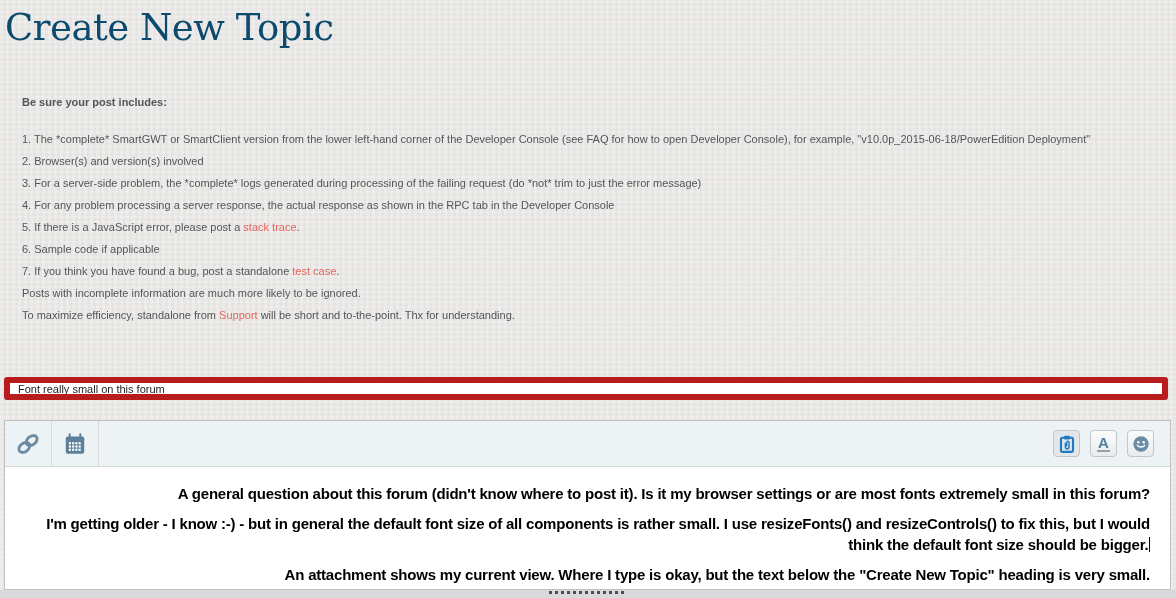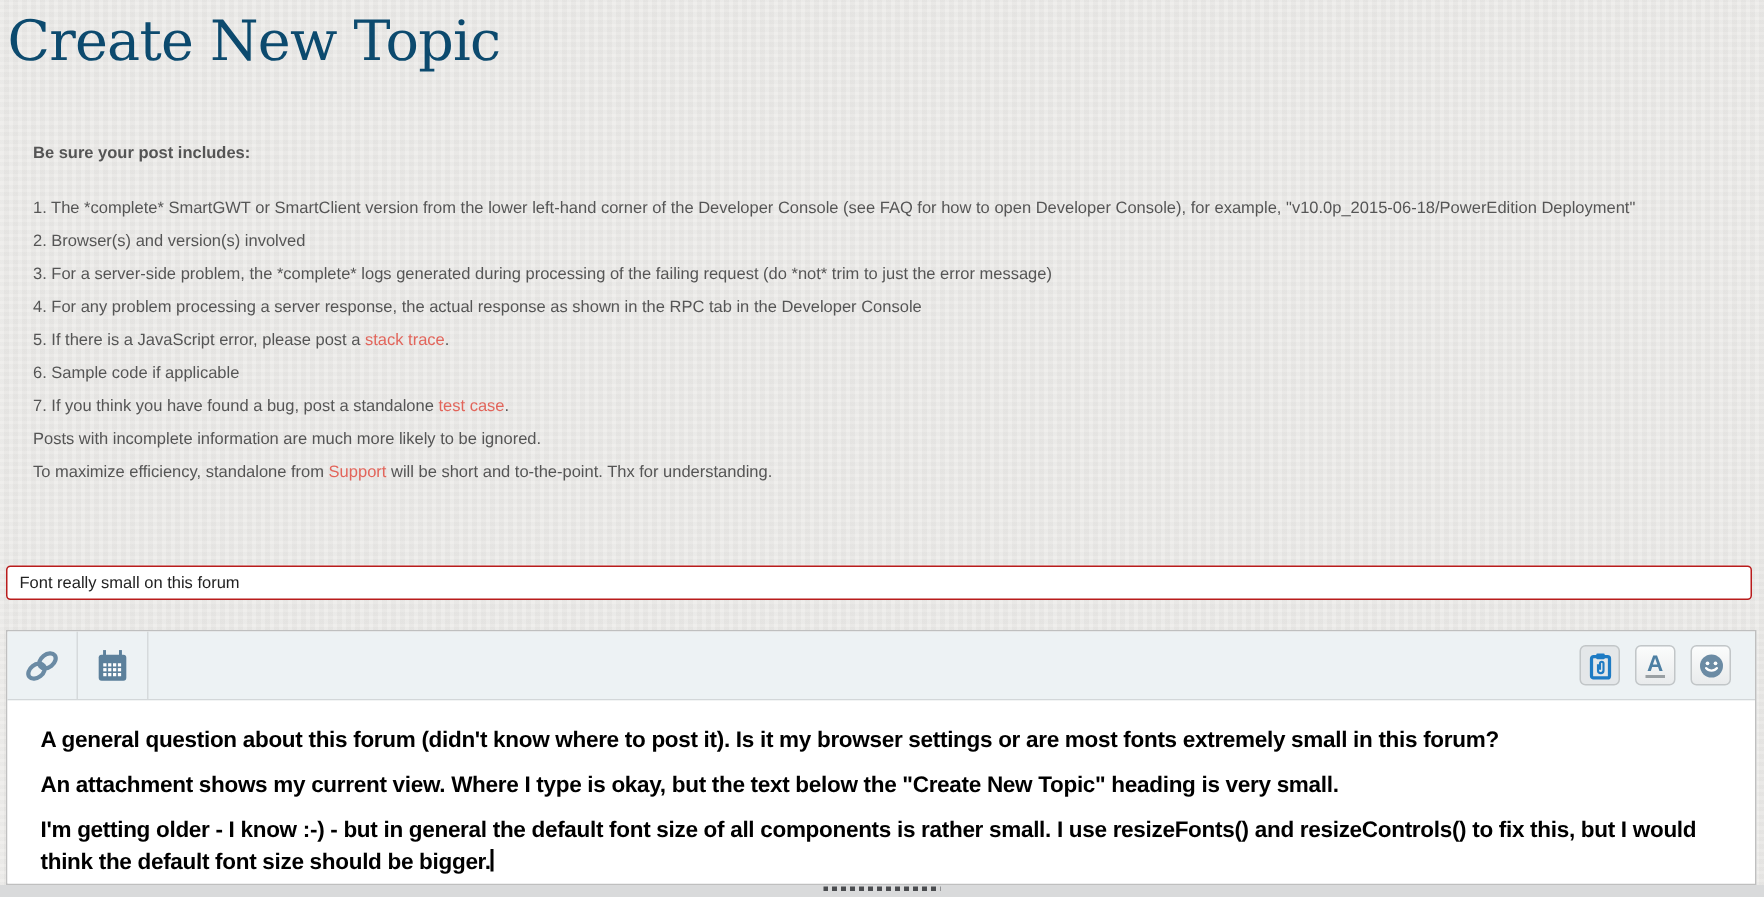--- a/index.html
+++ b/index.html
@@ -21,21 +21,21 @@
   .instructions{
     position:absolute; left:22px; top:91px; width:1100px;
     font-size:11px; color:#555; line-height:22px;
   }
   .instructions .line{ display:block; white-space:nowrap; }
   .instructions .intro{ font-weight:bold; margin-bottom:15px; }
   .instructions .gap{ height:2px; }
   a.red-link{ color:#e2655b; text-decoration:none; cursor:pointer; }
   .title-input{
     position:absolute; left:4px; top:377px; width:1164px; height:23px;
-    border:1px solid #b91c1c; border-radius:3px; background:#fff;
+    border:6px solid #b91c1c; border-radius:3px; background:#fff;
     font-family:"Liberation Sans", sans-serif;
     font-size:11px; color:#222; padding:0 8px; outline:none;
   }
   .editor{
     position:absolute; left:4px; top:420px; width:1167px; height:170px;
     border:1px solid #bfbfbf; background:#fff;
     display:flex; flex-direction:column;
   }
   .toolbar{
     height:46px; flex:0 0 46px; background:#edf2f4;
@@ -54,21 +54,21 @@
     width:27px; height:27px; border:1px solid #c2c6c8; border-radius:4px;
     background:linear-gradient(#fbfcfc,#e9ebec);
     display:flex; align-items:center; justify-content:center; cursor:pointer;
   }
   .tool-btn.pressed{ background:#e4e7e9; }
   .a-glyph{
     font-size:15px; font-weight:bold; color:#4d7fa3;
     border-bottom:2px solid #9aa0a3; line-height:15px; padding:0 1px 0 1px;
   }
   .content{
-    flex:1; background:#fff; padding:16px 20px 0 22px; overflow:hidden;
+    flex:1; background:#fff; padding:16px 20px 0 22px; overflow:hidden;text-align:right;
   }
   .content p{
     font-size:15px; font-weight:700; color:#000;
     letter-spacing:-0.2px; line-height:21px; margin-bottom:9px;
   }
   .caret{
     display:inline-block; width:1.5px; height:15px; background:#000;
     vertical-align:-2px;
   }
   .resize-strip{
@@ -159,20 +159,20 @@
             <circle cx="8.8" cy="9.8" r="1.5" fill="#fff"></circle>
             <circle cx="15.2" cy="9.8" r="1.5" fill="#fff"></circle>
             <path d="M7.6 13.6 a5.2 4.4 0 0 0 8.8 0" fill="none" stroke="#fff" stroke-width="1.7" stroke-linecap="round"></path>
           </svg>
         </span>
       </div>
     </div>
   </div>
   <div class="content">
     <p>A general question about this forum (didn't know where to post it). Is it my browser settings or are most fonts extremely small in this forum?</p>
+    <p><span>I'm getting older - I know :-) - but in general the default font size of all components is rather small. I use resizeFonts() and resizeControls() to fix this, but I would think the default font size should be bigger.</span><span class="caret"></span></p>
     <p>An attachment shows my current view. Where I type is okay, but the text below the "Create New Topic" heading is very small.</p>
-    <p><span>I'm getting older - I know :-) - but in general the default font size of all components is rather small. I use resizeFonts() and resizeControls() to fix this, but I would think the default font size should be bigger.</span><span class="caret"></span></p>
   </div>
 </div>
 
 <div class="resize-strip">
   <div class="resize-dots"></div>
 </div>
 
 </body></html>

